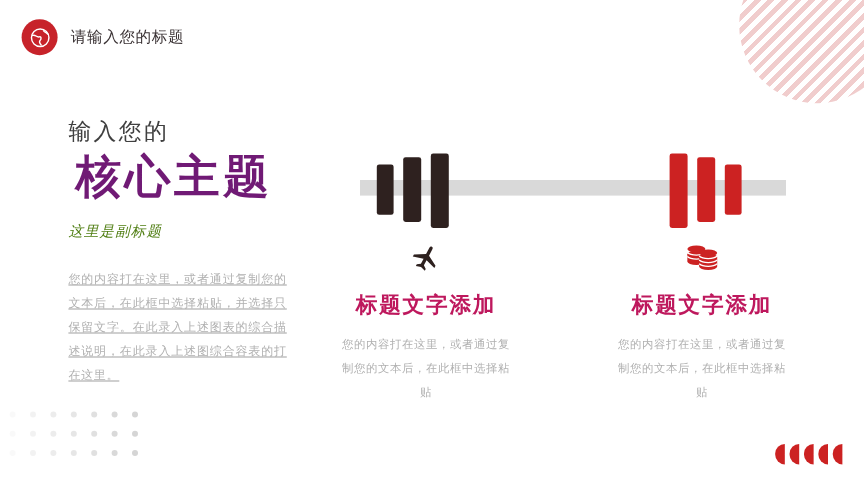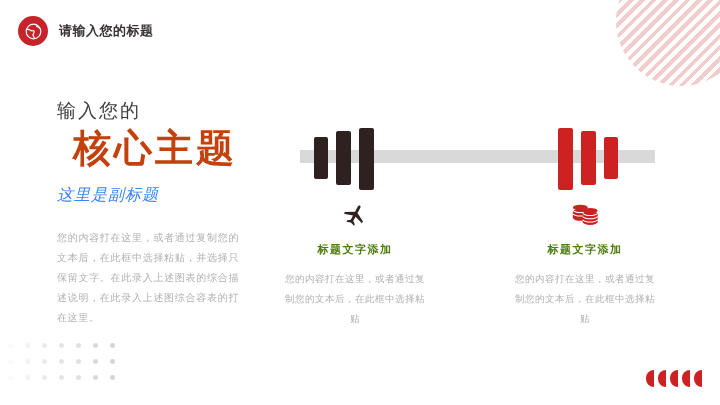--- a/index.html
+++ b/index.html
@@ -87,21 +87,21 @@
     height: 30px;
     border-radius: 50%;
     background: #c7232a;
     display: flex;
     align-items: center;
     justify-content: center;
   }
   .logo-badge svg { display: block; }
   .header-title {
     font-size: 13px;
-    font-weight: bold;
+    font-weight: normal;
     color: #3a3234;
     letter-spacing: 0.5px;
     white-space: nowrap;
   }
 
   
   .left-col {
     position: absolute;
     left: 57px;
     top: 100px;
@@ -110,40 +110,41 @@
   .kicker {
     font-size: 19px;
     color: #404040;
     letter-spacing: 2px;
     line-height: 1.2;
     margin: 0 0 4px 0;
   }
   .headline {
     font-size: 38px;
     font-weight: bold;
-    color: #c2410c;
+    color: #701a75;
     letter-spacing: 3px;
     line-height: 1.12;
-    margin: 0 0 16px 16px;
+    margin: 0 0 16px 6px;
   }
   .subhead {
-    font-size: 16px;
+    font-size: 12px;
     font-style: italic;
-    color: #3b82f6;
+    color: #4d7c0f;
     letter-spacing: 1px;
     margin: 0 0 22px 0;
   }
   .body-para {
     font-size: 10px;
     color: #b0b0b0;
     line-height: 2.0;
     letter-spacing: 0.6px;
     margin: 0;
     width: 182px;
     text-align: justify;
+    text-decoration: underline;
   }
 
   
   .barbell {
     position: absolute;
     left: 300px;
     top: 128px;
     width: 355px;
     height: 68px;
   }
@@ -179,23 +180,23 @@
   .feature.right-f { left: 485px; }
   .feature-icon {
     height: 34px;
     display: flex;
     align-items: center;
     justify-content: center;
     margin-bottom: 10px;
   }
   .feature-icon svg { display: block; }
   .feature-title {
-    font-size: 11px;
+    font-size: 18px;
     font-weight: bold;
-    color: #4d7c0f;
+    color: #be185d;
     letter-spacing: 1.5px;
     margin: 0 0 13px 0;
   }
   .feature-desc {
     font-size: 9.5px;
     color: #b0b0b0;
     line-height: 2.1;
     letter-spacing: 0.5px;
     margin: 0 auto;
     width: 148px;

